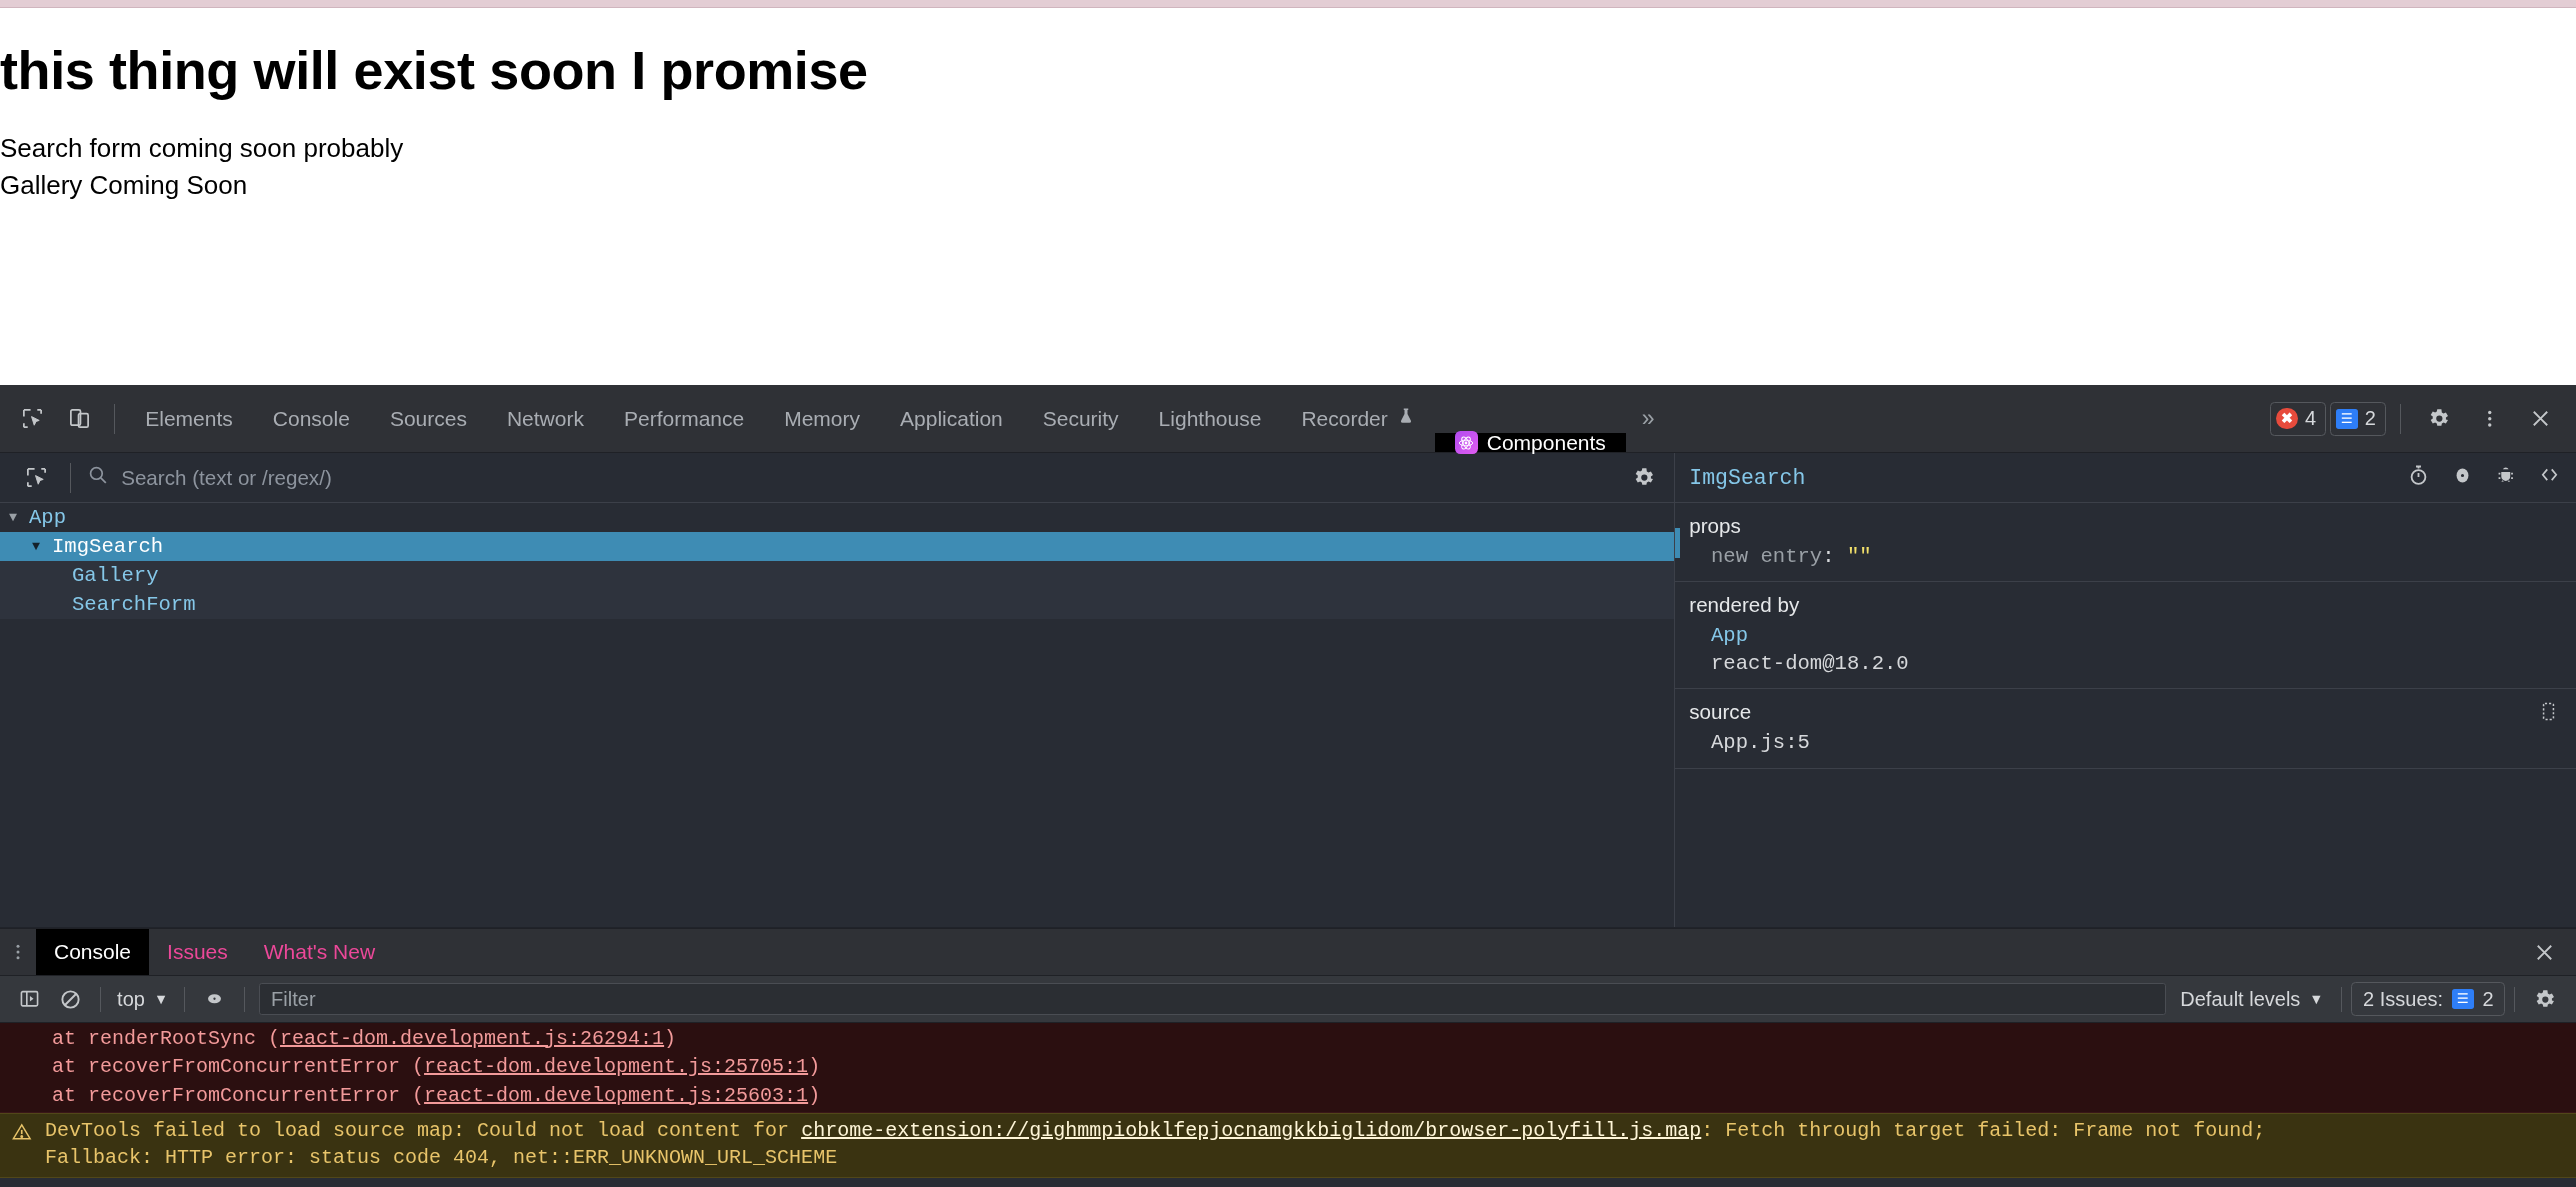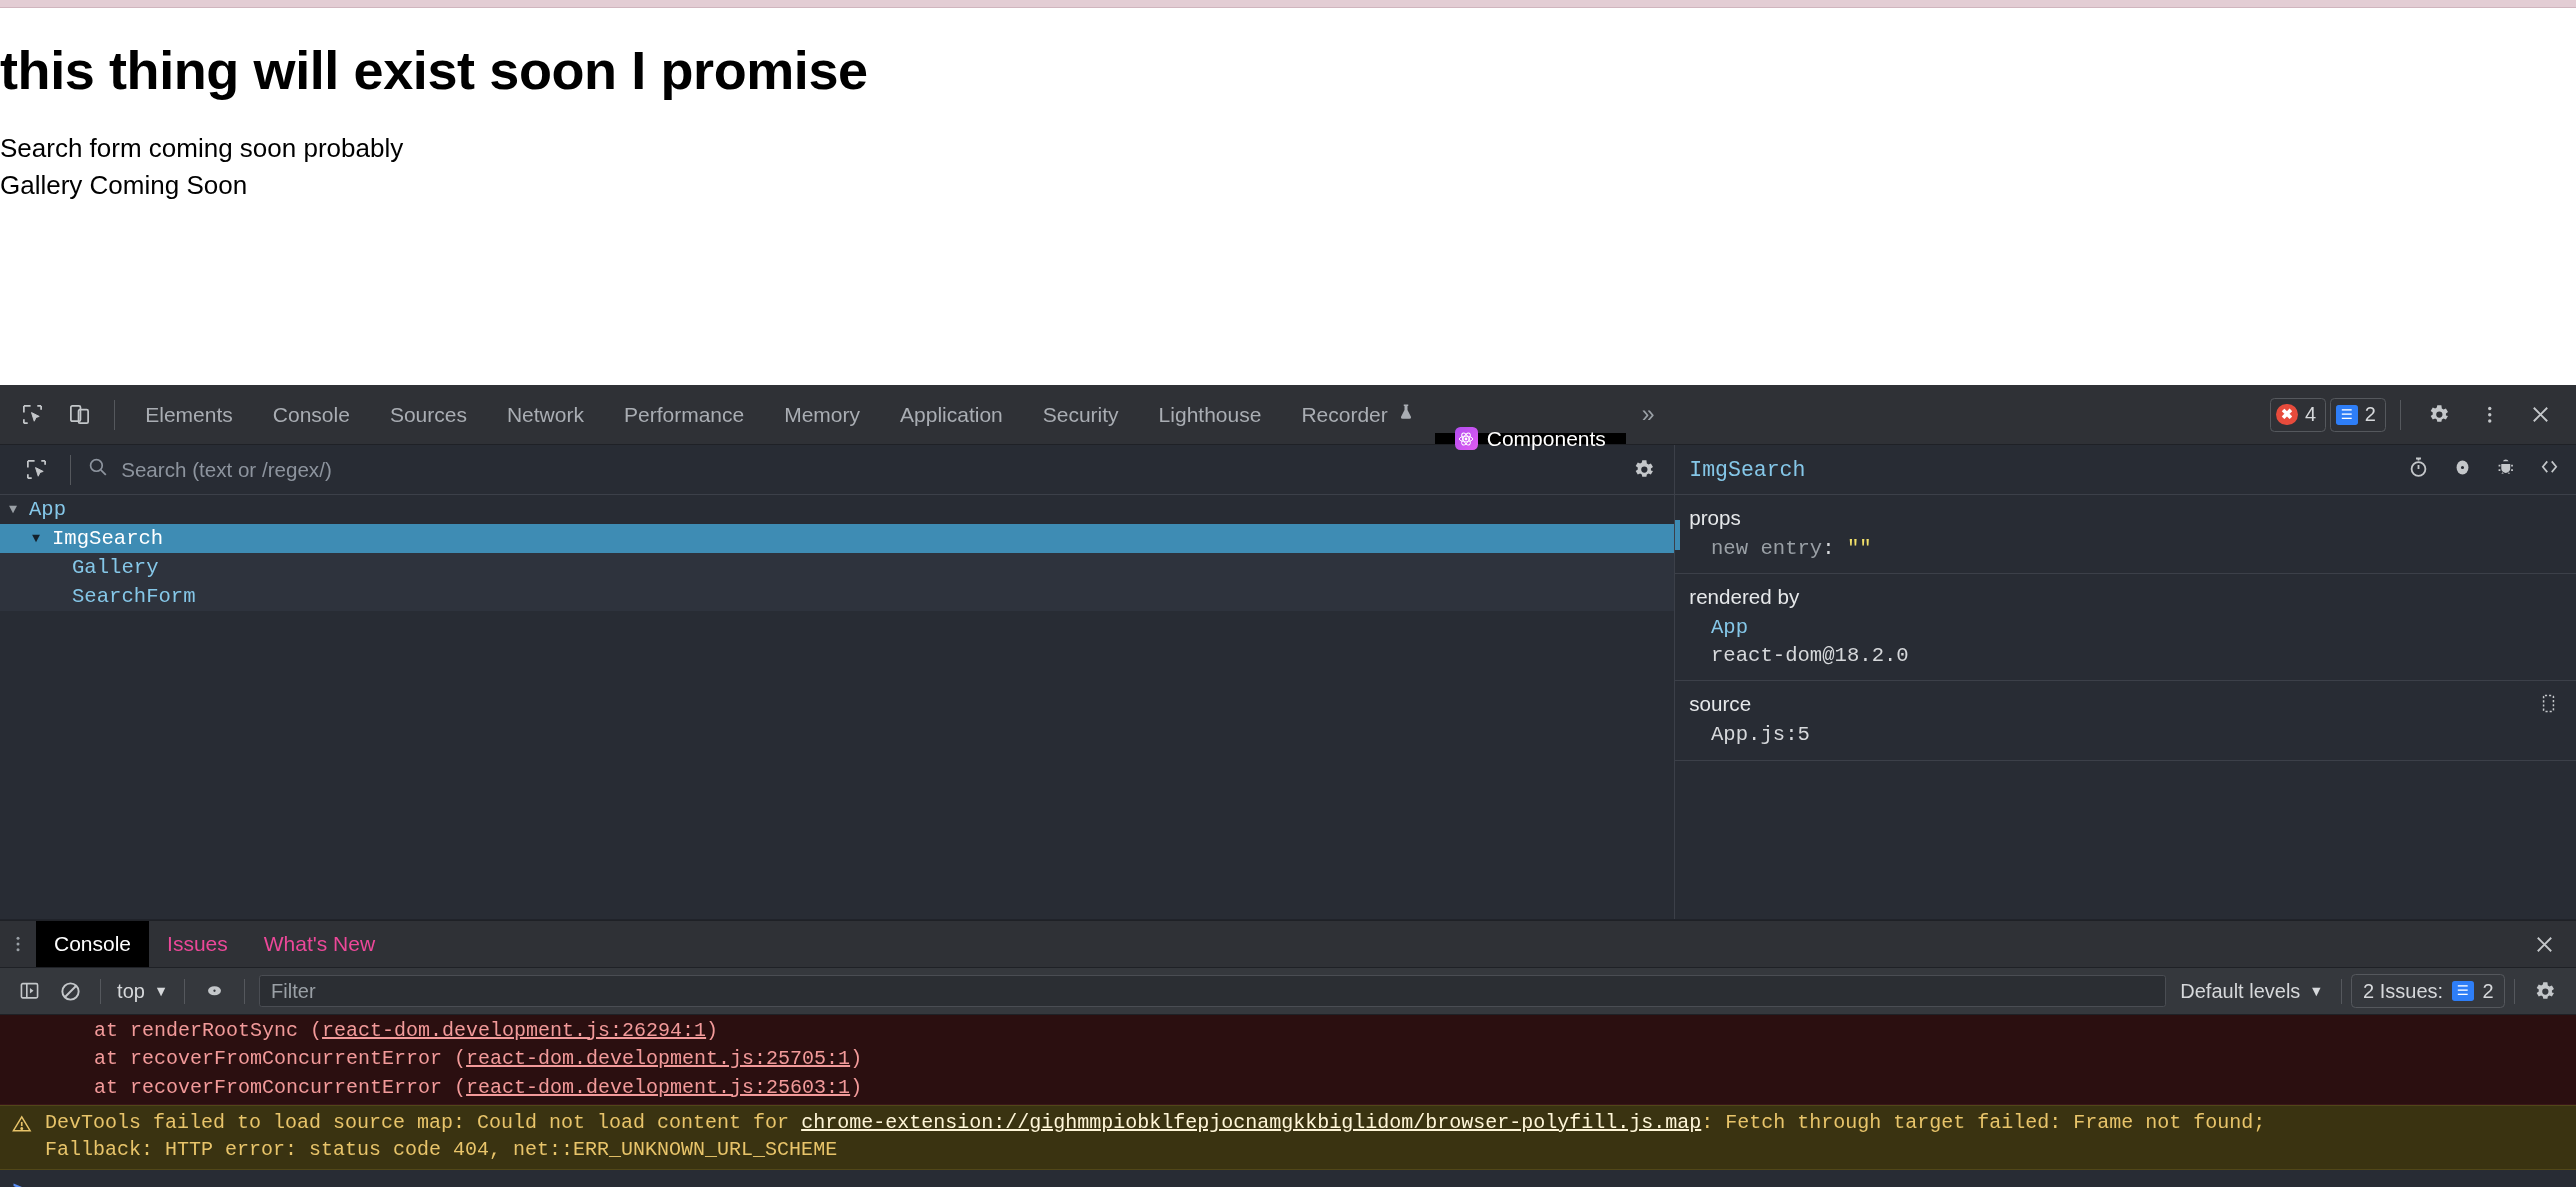--- a/index.html
+++ b/index.html
@@ -58,21 +58,21 @@
     width: 2576px;
     height: 803px;
     background: #282c34;
     color: #cfd2d6;
     font-size: 20.6px;
   }
 
   
   .dt-tabbar {
     position: relative;
-    height: 60px;
+    height: 68px;
     background: #2f3136;
     border-bottom: 0.9px solid #1f2126;
     display: flex;
     align-items: stretch;
   }
   .dt-tabbar-left {
     display: flex;
     align-items: center;
     padding-left: 9px;
   }
@@ -366,21 +366,20 @@
   .msg-error {
     background: #2b0f10;
     border-bottom: 0.9px solid #3a1618;
     color: #f29a9a;
     padding: 1.8px 0 1.8px 0;
   }
   .msg-error .stack-line {
     padding: 0.9px 0 0.9px 52px;
     white-space: nowrap;
     line-height: 1.34;
-    margin-left: 42px;
   }
   .msg-error a {
     color: #f29a9a;
     text-decoration: underline;
   }
   .msg-warn {
     background: #3a3311;
     border-top: 0.9px solid #514719;
     border-bottom: 0.9px solid #514719;
     color: #e8c46a;

